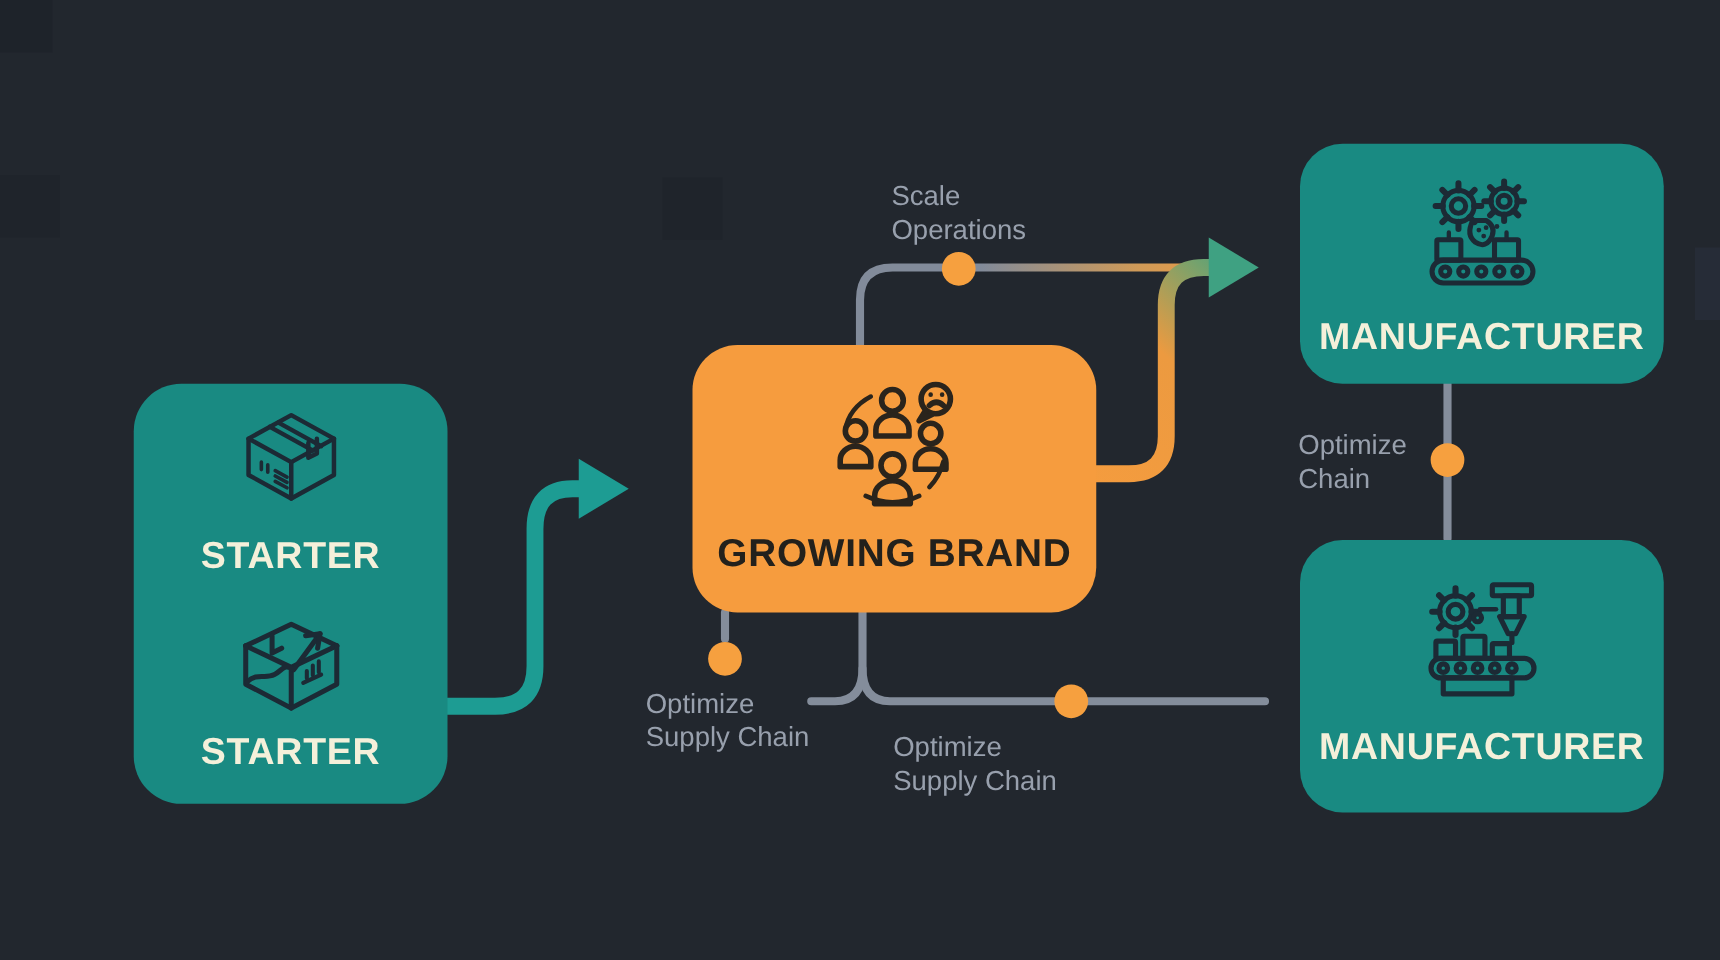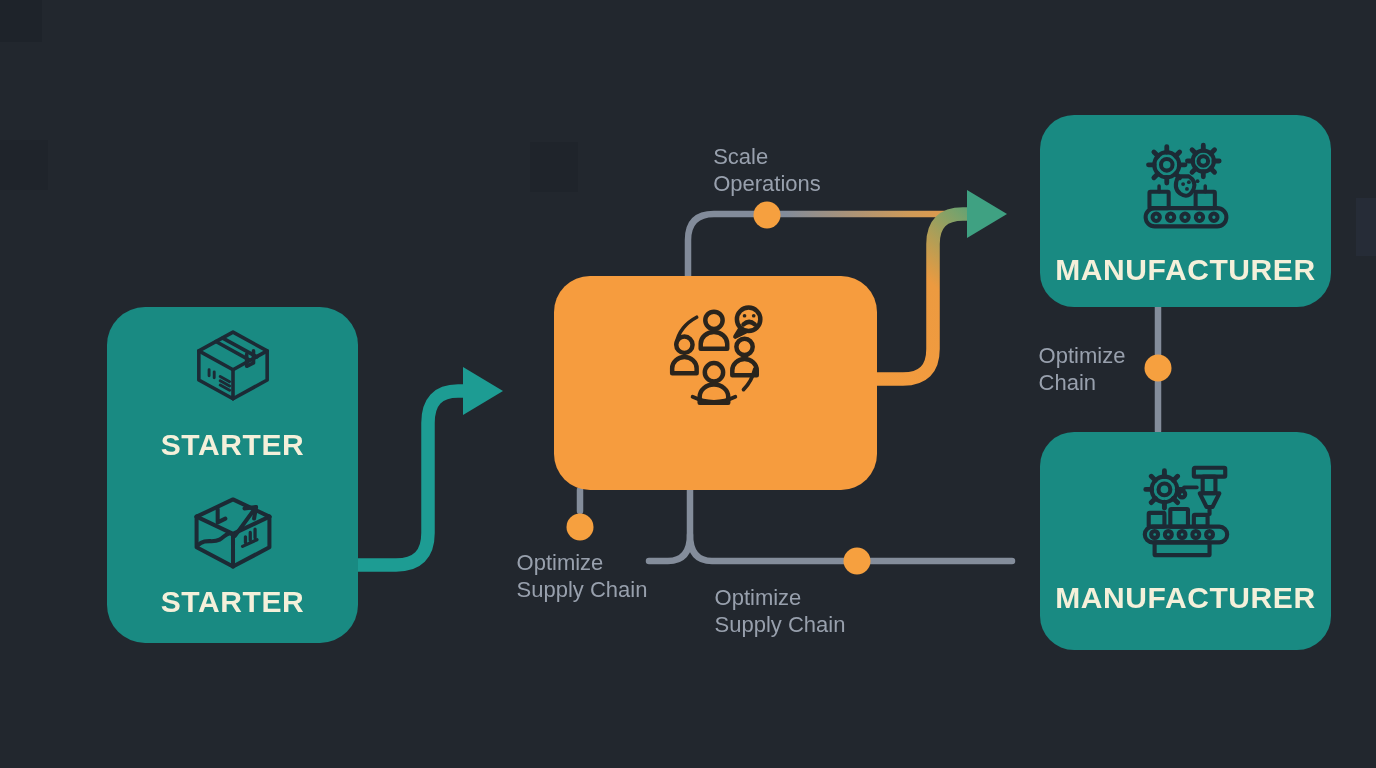--- a/index.html
+++ b/index.html
@@ -119,20 +119,21 @@
       <circle cx="50" cy="16" r="8.5"></circle>
       <path d="M 37 44 L 37 39 A 13 11.5 0 0 1 63 39 L 63 44 Z"></path>
       <circle cx="21" cy="40" r="8"></circle>
       <path d="M 9 68 L 9 63 A 12 11 0 0 1 33 63 L 33 68 Z"></path>
       <circle cx="80" cy="42" r="8"></circle>
       <path d="M 68 70 L 68 65 A 12 11 0 0 1 92 65 L 92 70 Z"></path>
       <circle cx="50" cy="67" r="9"></circle>
       <path d="M 36 97 L 36 91 A 14 12 0 0 1 64 91 L 64 97 Z"></path>
     </svg>
   </span>
+  <span class="title" style="top:150px;">GROWING BRAND</span>
 </div>
 
 <div class="node teal-node" style="left:1013px;top:115px;width:291px;height:192px;border-radius:34px;">
   <span class="icon" style="top:21px;">
     <svg width="100" height="100" viewBox="0 0 104 104" fill="none" stroke="#1c2a35" stroke-width="4.2" stroke-linejoin="round" stroke-linecap="round">
       <circle cx="32" cy="30" r="13"></circle>
       <circle cx="32" cy="30" r="6"></circle>
       <path d="M45 30 H51 M41.2 39.2 L45.4 43.4 M32 43 V49 M22.8 39.2 L18.6 43.4 M19 30 H13 M22.8 20.8 L18.6 16.6 M32 17 V11 M41.2 20.8 L45.4 16.6" stroke-width="5"></path>
       <circle cx="70" cy="26" r="11"></circle>
       <circle cx="70" cy="26" r="5"></circle>

